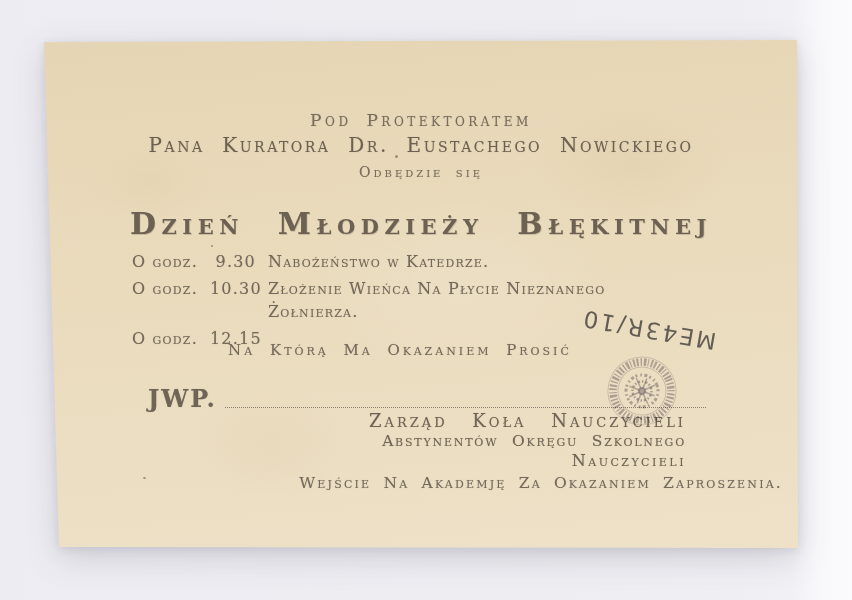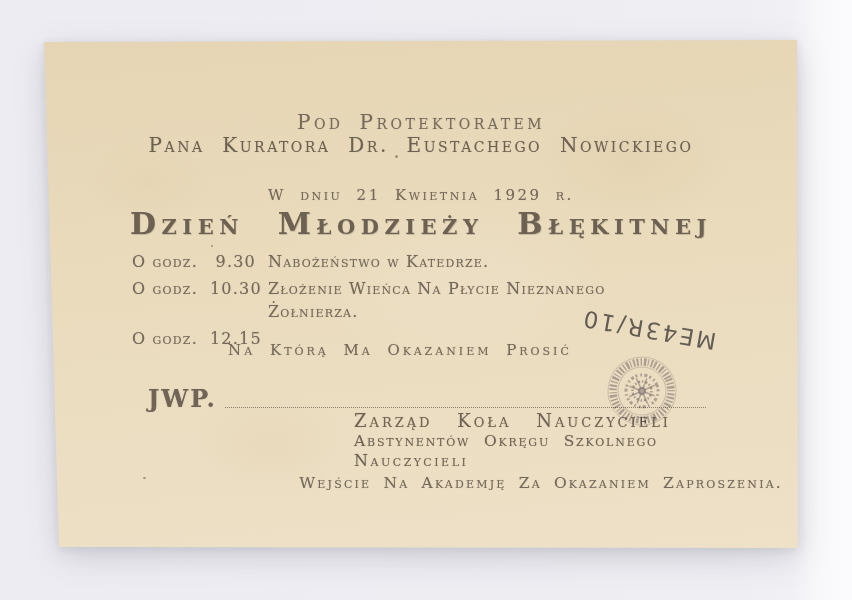--- a/index.html
+++ b/index.html
@@ -21,40 +21,40 @@
     background:
       radial-gradient(140px 90px at 78% 24%, rgba(173,144,96,.08), transparent 70%),
       radial-gradient(120px 80px at 30% 80%, rgba(173,144,96,.06), transparent 70%),
       radial-gradient(220px 130px at 55% 48%, rgba(255,255,255,.10), transparent 70%),
       radial-gradient(90px 60px at 14% 28%, rgba(170,140,95,.05), transparent 70%);
   }
   .speck{position:absolute;border-radius:50%;background:rgba(100,85,60,.55);}
   .ink{color:#6f6455;text-shadow:0 0 1px rgba(111,100,85,.35);}
   .sc{font-variant:small-caps;font-variant-caps:small-caps;}
   .line{position:absolute;left:0;width:754px;text-align:center;}
-  .l1{top:70px;font-size:20px;letter-spacing:3.5px;word-spacing:6px;color:#786d5d;}
+  .l1{top:70px;font-size:17px;letter-spacing:3.5px;word-spacing:6px;color:#786d5d;}
   .l2{top:93px;font-size:20px;letter-spacing:2.5px;word-spacing:9px;color:#6d6252;}
   .l3{top:124px;font-size:14px;letter-spacing:3px;word-spacing:5px;color:#786d5d;}
   .l4{top:146px;font-size:15px;letter-spacing:2.5px;word-spacing:7px;color:#74695a;}
   .title{
     position:absolute;top:166px;left:0;width:754px;text-align:center;
     font-size:30px;font-weight:700;letter-spacing:5.5px;word-spacing:18px;
     color:#6c6152;text-shadow:0.6px 0.6px 0 rgba(160,146,120,.45);
   }
   .schedule{position:absolute;top:210px;left:88px;width:620px;font-size:16px;letter-spacing:1.2px;color:#74695a;}
   .item{display:flex;align-items:baseline;line-height:23px;margin-bottom:4px;}
   .prefix{white-space:nowrap;margin-right:12px;}
   .time{width:46px;text-align:right;margin-right:12px;flex:none;}
   .itext{white-space:pre-line;max-width:480px;}
   .invite{position:absolute;top:301px;left:-21px;width:754px;text-align:center;
     font-size:15px;letter-spacing:3px;word-spacing:7px;color:#74695a;}
   .jwp-row{position:absolute;top:344px;left:104px;width:558px;display:flex;align-items:flex-end;}
   .jwp{font-size:24px;font-weight:700;letter-spacing:2px;line-height:30px;}
   .leader{flex:1;border-bottom:1.5px dotted #7a6f5f;margin:0 0 6px 8px;opacity:.85;}
-  .sig{position:absolute;top:370px;left:310px;width:346px;text-align:left;color:#6f6455;}
+  .sig{position:absolute;top:370px;left:296px;width:346px;text-align:right;color:#6f6455;}
   .sig .s1{font-size:18px;letter-spacing:3px;word-spacing:16px;line-height:21px;}
   .sig .s2{font-size:15.5px;letter-spacing:1.8px;word-spacing:7px;line-height:20px;}
   .sig .s3{font-size:16px;letter-spacing:2.5px;line-height:20px;}
   .footer{position:absolute;top:434px;left:-15px;width:754px;text-align:right;
     font-size:15.5px;letter-spacing:2.2px;word-spacing:5px;color:#74695a;}
   .stamp{position:absolute;left:556px;top:309px;opacity:.85;mix-blend-mode:multiply;z-index:3;}
   .handnote{
     position:absolute;left:539px;top:268px;width:134px;height:44px;z-index:4;
     transform:rotate(190deg);
     font-family:"DejaVu Sans","Liberation Sans",sans-serif;
@@ -67,21 +67,21 @@
 
 <div class="card-wrap">
   <div class="card">
     <div class="grain"></div>
     <div class="speck" style="left:351px;top:115px;width:3px;height:3px;"></div>
     <div class="speck" style="left:99px;top:437px;width:3px;height:2px;"></div>
     <div class="speck" style="left:167px;top:205px;width:2px;height:2px;"></div>
 
     <div class="line l1 sc ink">Pod Protektoratem</div>
     <div class="line l2 sc ink">Pana Kuratora Dr. Eustachego Nowickiego</div>
-    <div class="line l4 sc ink">W dniu 21 Kwietnia 1929 r.</div>
+    <div class="line l3 sc ink">Odbędzie się</div>
 
     <div class="title sc">Dzień Młodzieży Błękitnej</div>
 
     <div class="schedule sc ink">
       <div class="item">
         <span class="prefix">O godz.</span>
         <span class="time">9.30</span>
         <span class="itext">Nabożeństwo w Katedrze.</span>
       </div>
       <div class="item">

